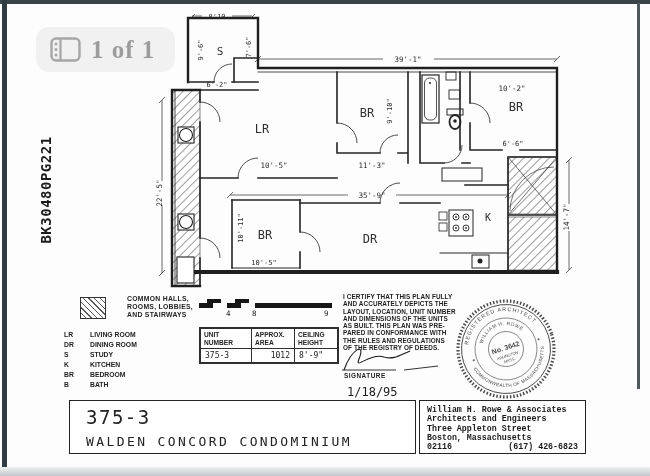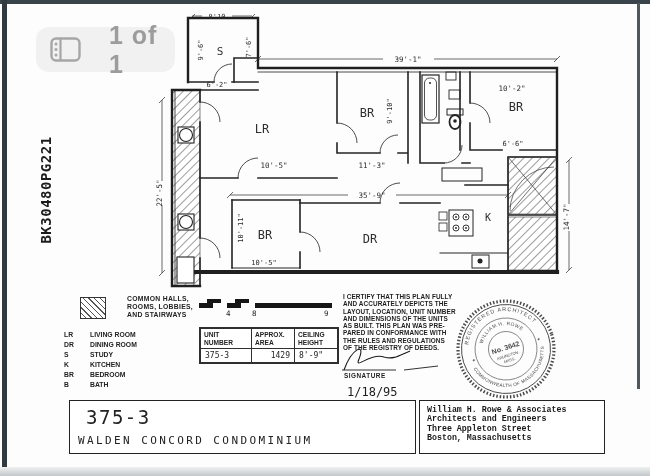--- a/index.html
+++ b/index.html
@@ -6,21 +6,21 @@
   body{width:650px;height:476px;position:relative;overflow:hidden;background:#fdfdfd;
        font-family:"Liberation Sans", sans-serif;}
   .abs{position:absolute;}
   
   .topbar{left:0;top:0;width:650px;height:4px;background:#39434a;}
   .leftstrip{left:2px;top:0;width:5px;height:476px;background:#303b41;}
   .scanline-right{left:637px;top:3px;width:3px;height:386px;background:#50585c;}
   .bottomstrip{left:0;bottom:0;width:650px;height:9px;background:linear-gradient(180deg,#eff1f1,#c3c7c9);}
   
   .badge{left:36px;top:27px;width:139px;height:45px;background:#f1f1f1;border-radius:13px;
-         display:flex;align-items:center;gap:28px;padding-left:14px;box-sizing:border-box;z-index:10;}
+         display:flex;align-items:center;gap:10px;padding-left:14px;box-sizing:border-box;z-index:10;font-family:Liberation Serif, serif;}
   .badge-text{font-size:25px;font-weight:600;color:#9c9c9c;letter-spacing:1px;}
   
   .margin-text{left:-59px;top:181px;width:212px;height:18px;transform:rotate(-90deg);
       font-family:"DejaVu Sans Mono",monospace;font-weight:bold;font-size:14px;
       letter-spacing:0.5px;color:#1c1c1c;text-align:center;}
   
   .plan{left:150px;top:5px;}
   
   .swatch{left:80px;top:297px;width:24px;height:20px;border:1px solid #333;
       background:repeating-linear-gradient(45deg,#fff 0 3px,#555 3px 4px);}
@@ -42,23 +42,23 @@
   
   .cert{left:343px;top:293px;width:128px;font-size:6.4px;line-height:7.3px;color:#1d1d1d;
       letter-spacing:0.1px;white-space:pre-line;font-weight:bold;}
   .sig-label{left:344px;top:372px;font-size:6.4px;letter-spacing:0.5px;color:#1d1d1d;font-weight:bold;}
   .sig-date{left:347px;top:385px;font-size:12px;font-family:"DejaVu Sans Mono",monospace;color:#1d1d1d;}
   
   .tbox{border:1.6px solid #232323;box-sizing:border-box;background:#fff;}
   .tbox-left{left:69px;top:400px;width:347px;height:54px;}
   .unit-big{position:absolute;left:16px;top:5px;font-size:19px;font-family:"DejaVu Sans Mono",monospace;
       letter-spacing:1.5px;color:#222;}
-  .proj-name{position:absolute;left:8px;top:33px;font-size:11px;font-family:"DejaVu Sans Mono",monospace;
+  .proj-name{position:absolute;left:16px;top:33px;font-size:13px;font-family:"DejaVu Sans Mono",monospace;
       letter-spacing:2.4px;color:#222;text-align:right;}
-  .tbox-right{left:419px;top:400px;width:186px;height:54px;padding:4px 7px;
+  .tbox-right{left:419px;top:400px;width:167px;height:54px;padding:4px 7px;
       font-family:"Liberation Mono",monospace;font-weight:bold;font-size:8.3px;line-height:9.3px;color:#1a1a1a;}
   .firm-lines{white-space:pre-line;}
   .firm-row{display:flex;justify-content:space-between;}
 </style>
 </head>
 <body>
 
 <div class="abs topbar"></div>
 <div class="abs leftstrip"></div>
 <div class="abs scanline-right"></div>
@@ -250,21 +250,21 @@
       <tr>
     <td class="hd" style="width:44px;">UNIT
 NUMBER</td>
     <td class="hd" style="width:36px;">APPROX.
 AREA</td>
     <td class="hd" style="width:36px;">CEILING
 HEIGHT</td>
   </tr>
   <tr>
     <td class="val">375-3</td>
-    <td class="val" style="text-align:right;">1429</td>
+    <td class="val" style="text-align:right;">1012</td>
     <td class="val">8'-9"</td>
   </tr>
 </tbody>
   </table>
 
 <div class="abs cert">I CERTIFY THAT THIS PLAN FULLY
 AND ACCURATELY DEPICTS THE
 LAYOUT, LOCATION, UNIT NUMBER
 AND DIMENSIONS OF THE UNITS
 AS BUILT.  THIS PLAN WAS PRE-
@@ -302,13 +302,17 @@
 
 <div class="abs tbox tbox-left">
   <div class="unit-big">375-3</div>
   <div class="proj-name">WALDEN CONCORD CONDOMINIUM</div>
 </div>
 <div class="abs tbox tbox-right">
   <div class="firm-lines">William H. Rowe &amp; Associates
 Architects and Engineers
 Three Appleton Street
 Boston, Massachusetts</div>
+  <div class="firm-row">
+    <span>02116</span>
+    <span>(617) 426-6823</span>
+  </div>
 </div>
 
 </body></html>

